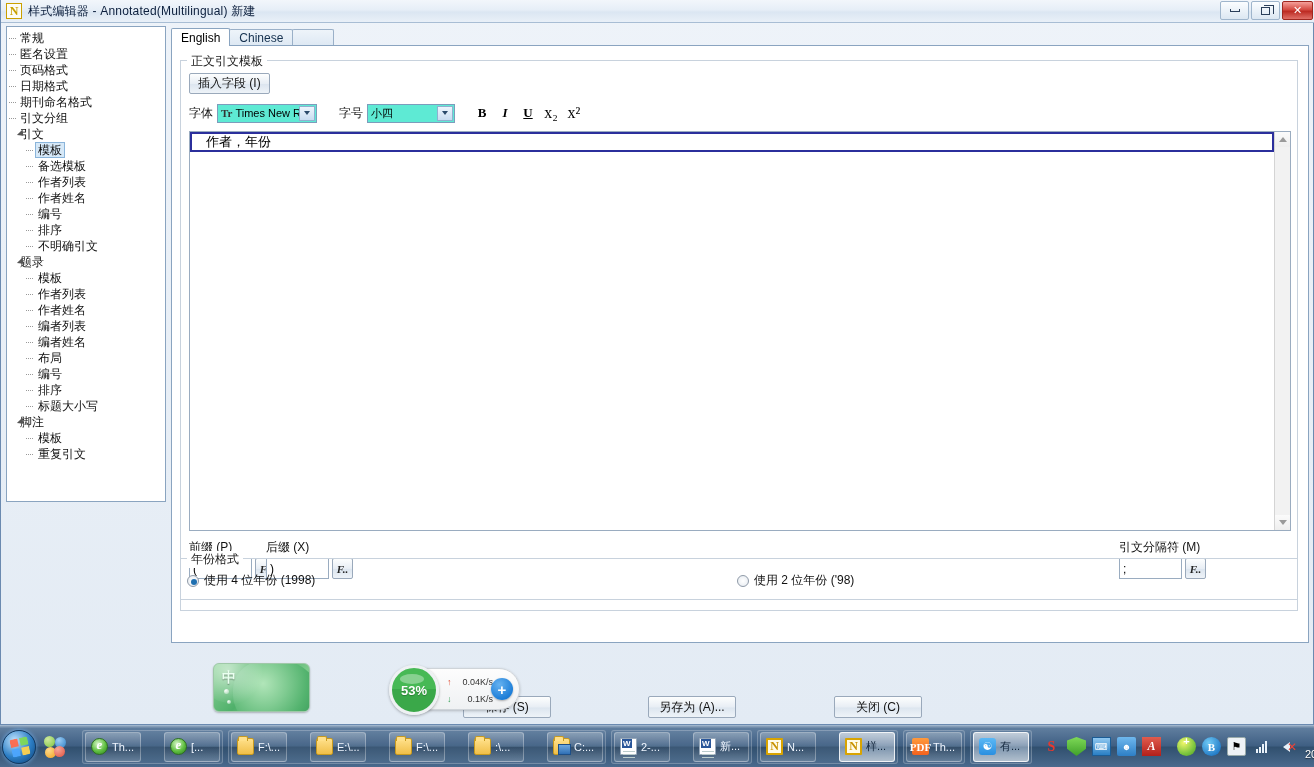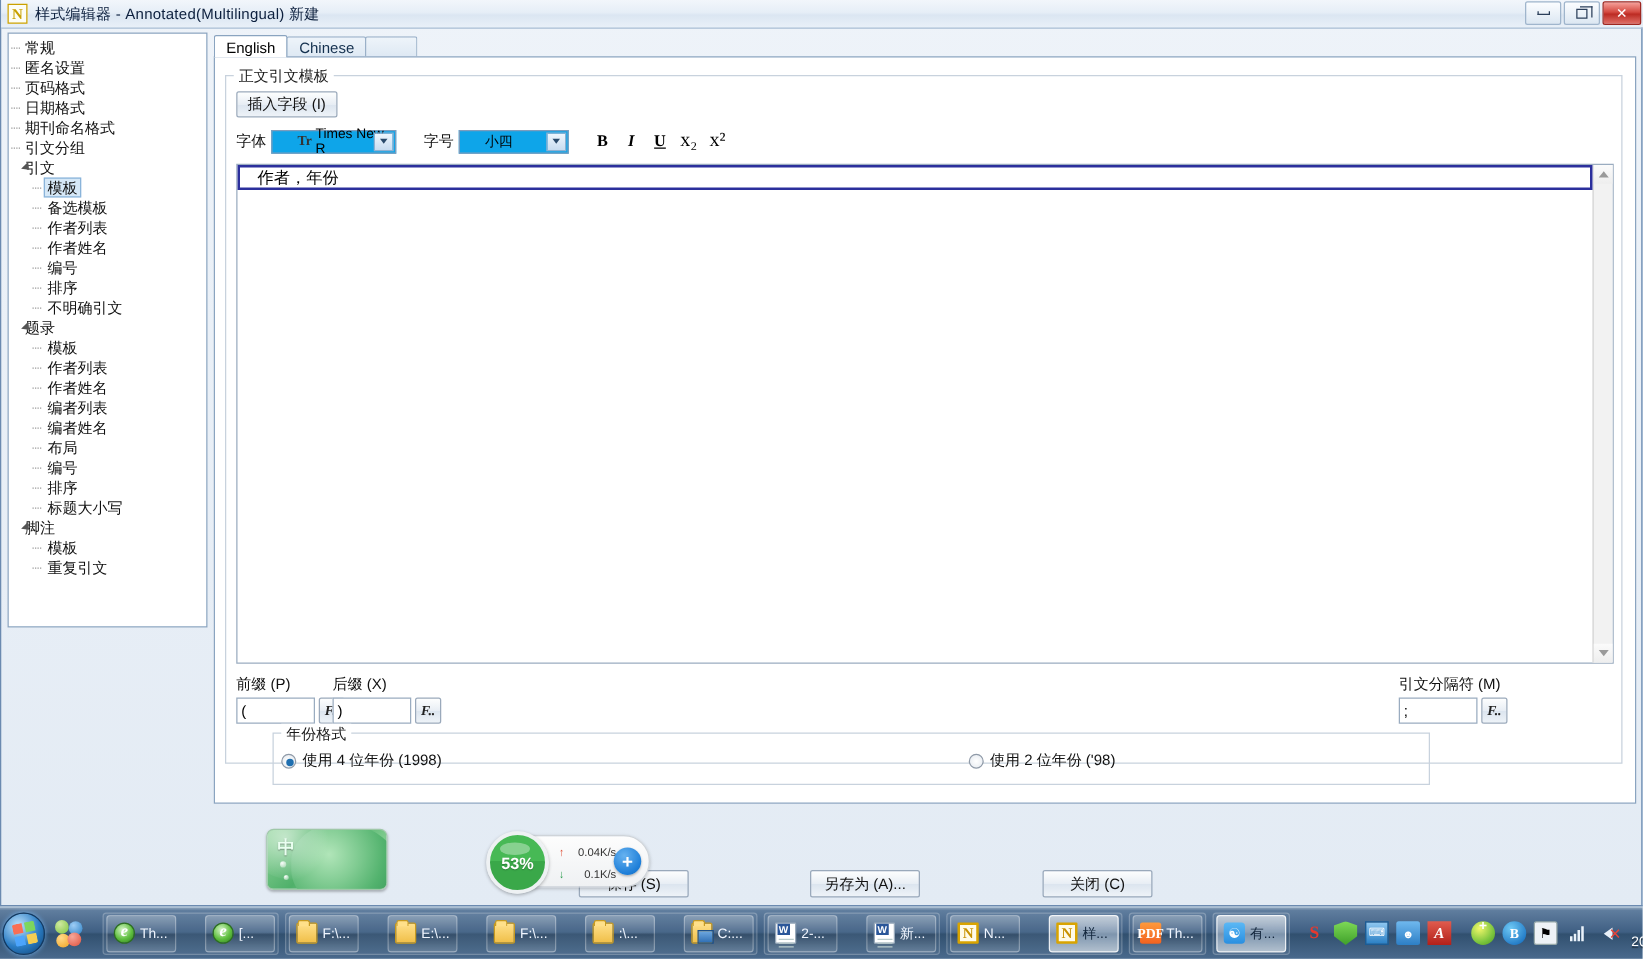--- a/index.html
+++ b/index.html
@@ -111,39 +111,39 @@
   }
 
   
   .group { position: absolute; border: 1px solid #c8d2dd; }
   .group > .legend {
     position: absolute; top: -8px; left: 6px; background: #fff;
     padding: 0 4px; font-size: 12px; color: #1a1a1a;
   }
 
   #grp-template { left: 8px; top: 14px; width: 1118px; height: 551px; }
-  #grp-year     { left: 8px; top: 540px; width: 926px; height: 42px; margin-left: 38px; }
+  #grp-year     { left: 8px; top: 512px; width: 1118px; height: 42px; }
 
   .btn {
     border: 1px solid #9aa9bb; border-radius: 2px;
     background: linear-gradient(#fdfefe, #e7edf4 52%, #dce5ef 53%, #eef3f8);
     font-size: 12px; color: #111; padding: 2px 8px; height: 21px;
     display: inline-flex; align-items: center; justify-content: center;
     white-space: nowrap;
   }
 
   #insert-field { position: absolute; left: 8px; top: 12px; }
 
   
   #fontrow { position: absolute; left: 8px; top: 42px; display: flex; align-items: center; }
   .fld-label { font-size: 12px; color: #111; margin-right: 4px; white-space: nowrap; }
   .combo {
-    height: 19px; border: 1px solid #7d9cbc; background: #0ea5e9;
+    height: 19px; border: 1px solid #7d9cbc; background: #5eead4;
     display: flex; align-items: center; font-size: 11px; color: #000;
-    position: relative; padding-left: 20px;
+    position: relative; padding-left: 3px;
   }
   .combo .cbtn {
     position: absolute; right: 1px; top: 1px; width: 16px; height: 15px;
     background: linear-gradient(#eef6fd, #c8dcf0);
     border: 1px solid #8fb0d0;
     display: flex; align-items: center; justify-content: center;
   }
   .caret {
     width:0;height:0;border-left:3px solid transparent;border-right:3px solid transparent;
     border-top:4px solid #2a4a6b;

